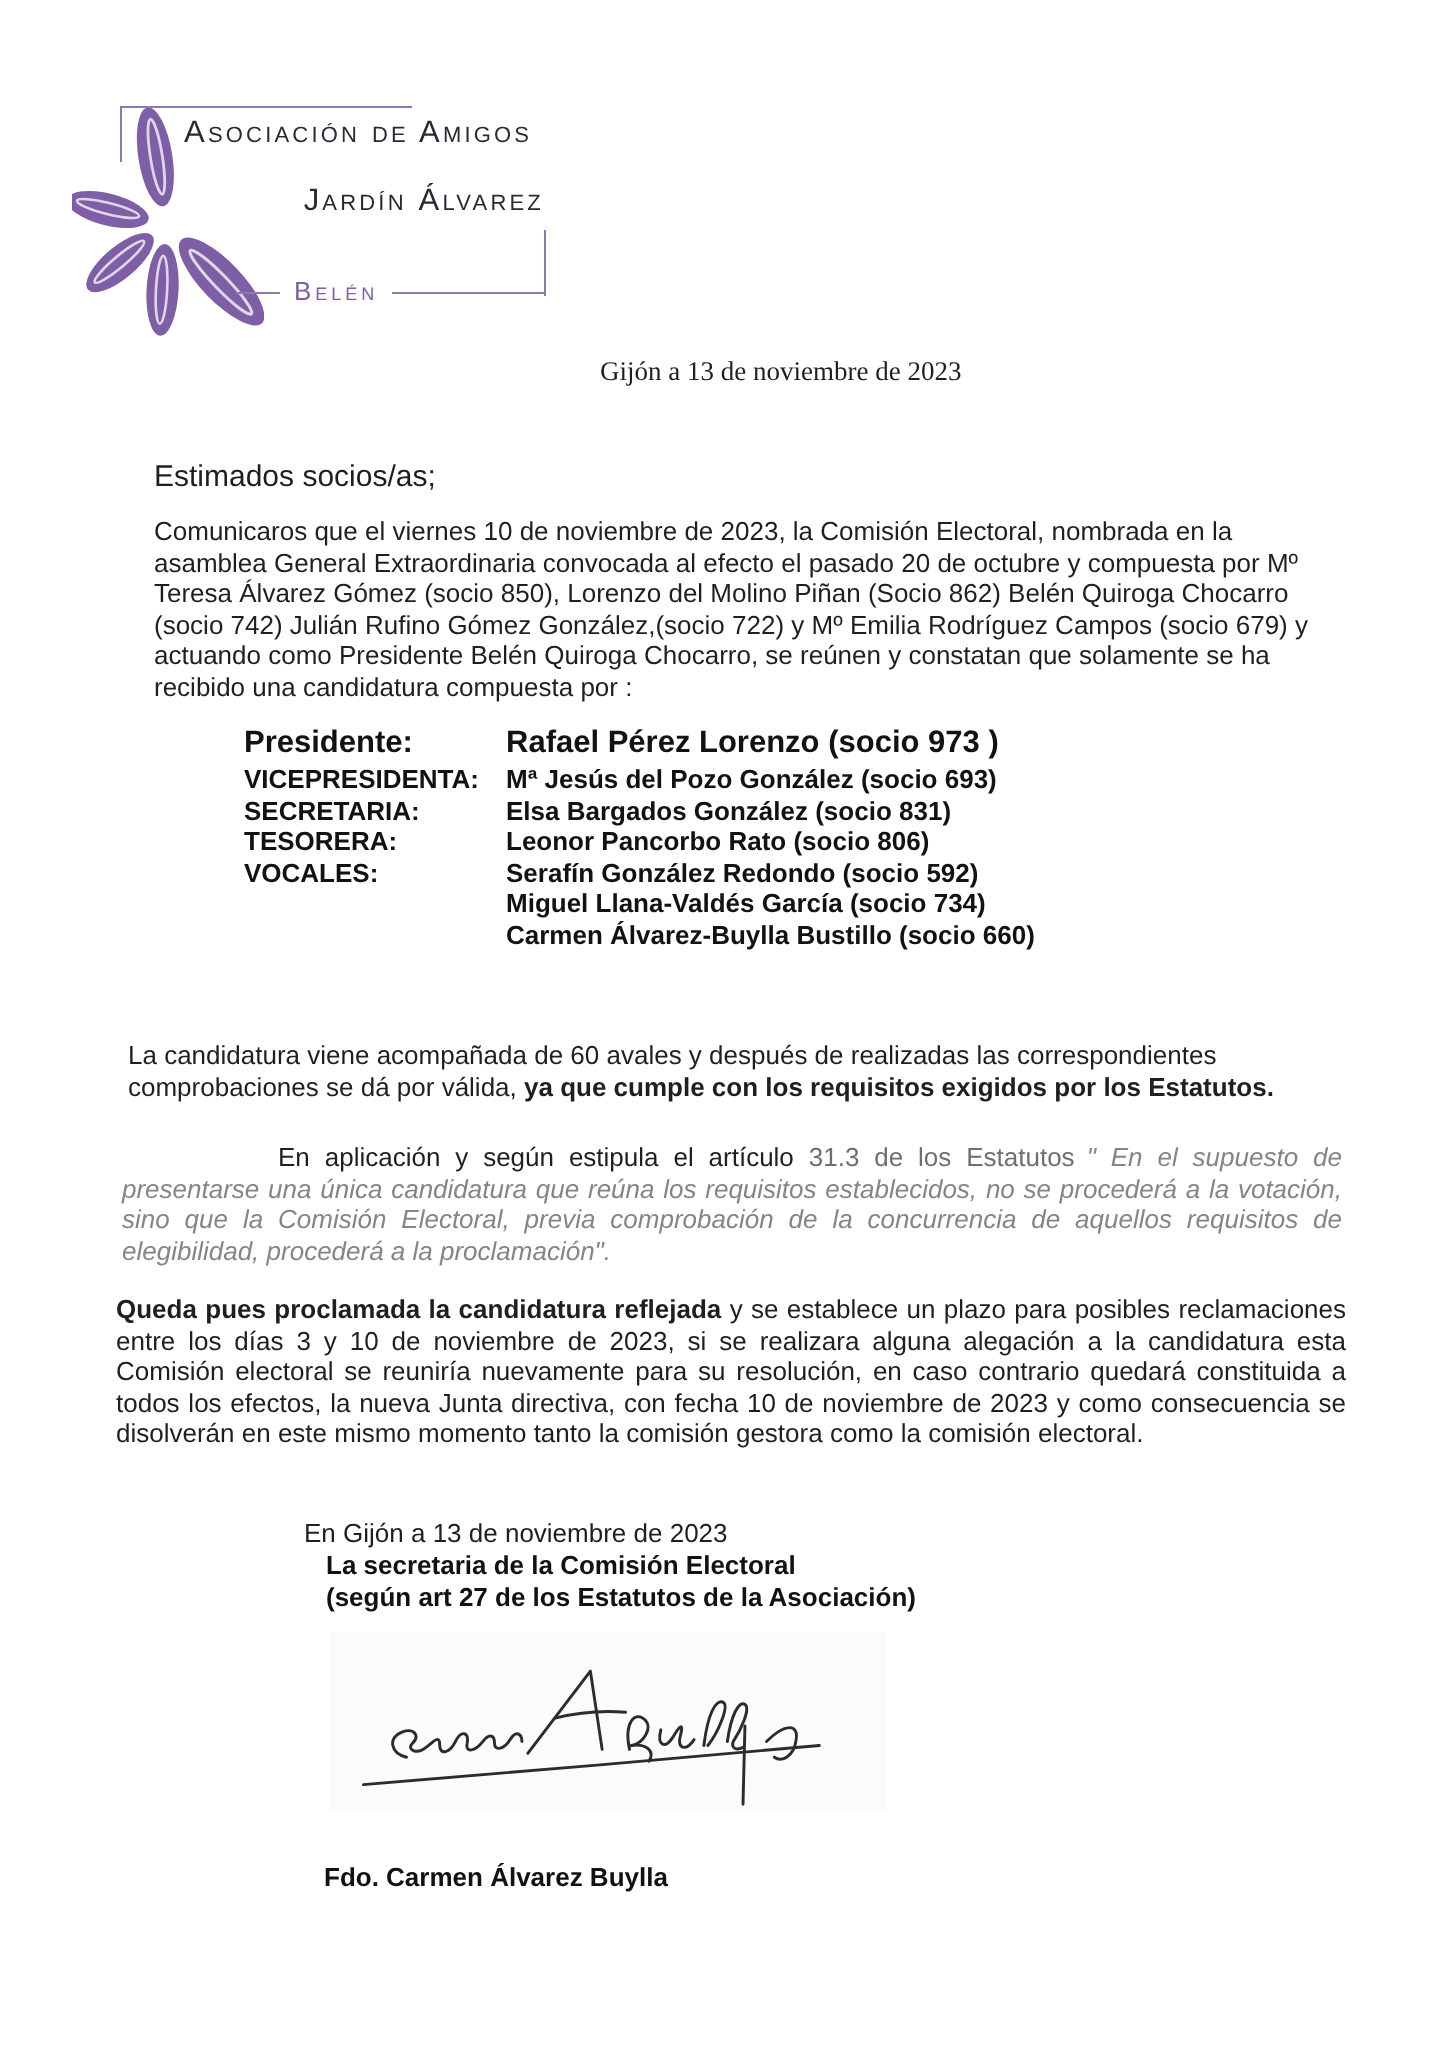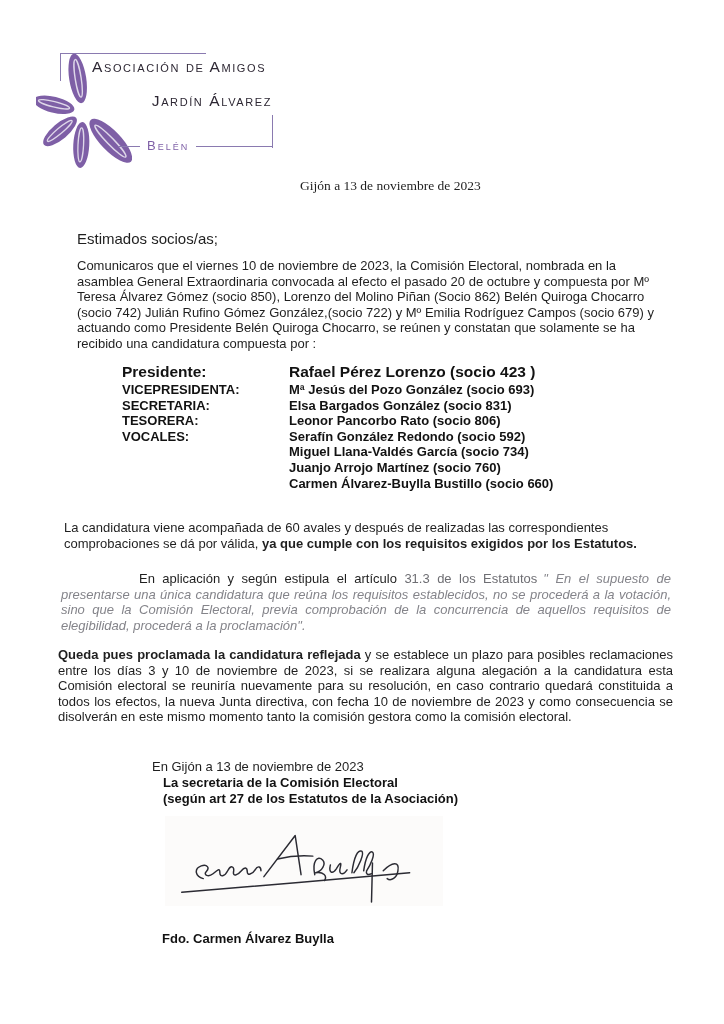--- a/index.html
+++ b/index.html
@@ -35,21 +35,21 @@
   .p-intro { left:77px; top:258px; width:592px; }
   .p-avales { left:64px; top:520px; width:604px; }
   .p-aplicacion { left:61px; top:571px; width:610px; text-align:justify; text-indent:78px; }
   .p-proclamada { left:58px; top:647px; width:615px; text-align:justify; }
   .gray-ref { color:#6e6e73; }
   .gray-quote { color:#84848a; font-style:italic; margin-left:6px; }
   b { font-weight:700; }
 
   
   .candidates { position:absolute; left:122px; top:361px; }
-  .cand-row { display:flex; font-weight:700; color:#121212; font-size:13px; line-height:15.6px;gap:36px; }
+  .cand-row { display:flex; font-weight:700; color:#121212; font-size:13px; line-height:15.6px; }
   .cand-row .role { width:131px; flex:0 0 auto; }
   .cand-row.lead { font-size:15.5px; line-height:21px; }
   .cand-row.lead .role { width:131px; }
 
   
   .closing-place { position:absolute; left:152px; top:759px; font-size:13px; color:#1f1f1f; }
   .closing-secretary { position:absolute; left:163px; top:775px; font-size:13px; font-weight:700; color:#121212; }
   .closing-statute { position:absolute; left:163px; top:791px; font-size:13px; font-weight:700; color:#121212; }
 
   
@@ -108,45 +108,41 @@
 
   <div class="dateline">Gijón a 13 de noviembre de 2023</div>
 
   <div class="salutation">Estimados socios/as;</div>
 
   <p class="para p-intro">Comunicaros que el viernes 10 de noviembre de 2023, la Comisión Electoral, nombrada en la asamblea General Extraordinaria convocada al efecto el pasado 20 de octubre y compuesta por Mº Teresa Álvarez Gómez (socio 850), Lorenzo del Molino Piñan (Socio 862) Belén Quiroga Chocarro (socio 742) Julián Rufino Gómez González,(socio 722) y Mº Emilia Rodríguez Campos (socio 679) y actuando como Presidente Belén Quiroga Chocarro, se reúnen y constatan que solamente se ha recibido una candidatura compuesta por :</p>
 
   <div class="candidates">
     <div class="cand-row lead">
       <span class="role">Presidente:</span>
-      <span class="name">Rafael Pérez Lorenzo (socio 423 )</span>
+      <span class="name">Rafael Pérez Lorenzo (socio 973 )</span>
     </div>
     <div class="cand-row">
       <span class="role">VICEPRESIDENTA:</span>
       <span class="name">Mª Jesús del Pozo González (socio 693)</span>
     </div>
     <div class="cand-row">
       <span class="role">SECRETARIA:</span>
       <span class="name">Elsa Bargados González (socio 831)</span>
     </div>
     <div class="cand-row">
       <span class="role">TESORERA:</span>
       <span class="name">Leonor Pancorbo Rato (socio 806)</span>
     </div>
     <div class="cand-row">
       <span class="role">VOCALES:</span>
       <span class="name">Serafín González Redondo (socio 592)</span>
     </div>
     <div class="cand-row">
       <span class="role"></span>
       <span class="name">Miguel Llana-Valdés García (socio 734)</span>
-    </div>
-    <div class="cand-row">
-      <span class="role"></span>
-      <span class="name">Juanjo Arrojo Martínez (socio 760)</span>
     </div>
     <div class="cand-row">
       <span class="role"></span>
       <span class="name">Carmen Álvarez-Buylla Bustillo (socio 660)</span>
     </div>
   </div>
 
   <p class="para p-avales"><span>La candidatura viene acompañada de 60 avales y después de realizadas las correspondientes comprobaciones se dá por válida, </span><b>ya que cumple con los requisitos exigidos por los Estatutos.</b></p>
 
   <p class="para p-aplicacion"><span>En aplicación y según estipula el artículo </span><span class="gray-ref">31.3 de los Estatutos</span><span class="gray-quote">" En el supuesto de presentarse una única candidatura que reúna los requisitos establecidos, no se procederá a la votación, sino que la Comisión Electoral, previa comprobación de la concurrencia de aquellos requisitos de elegibilidad, procederá a la proclamación".</span></p>

